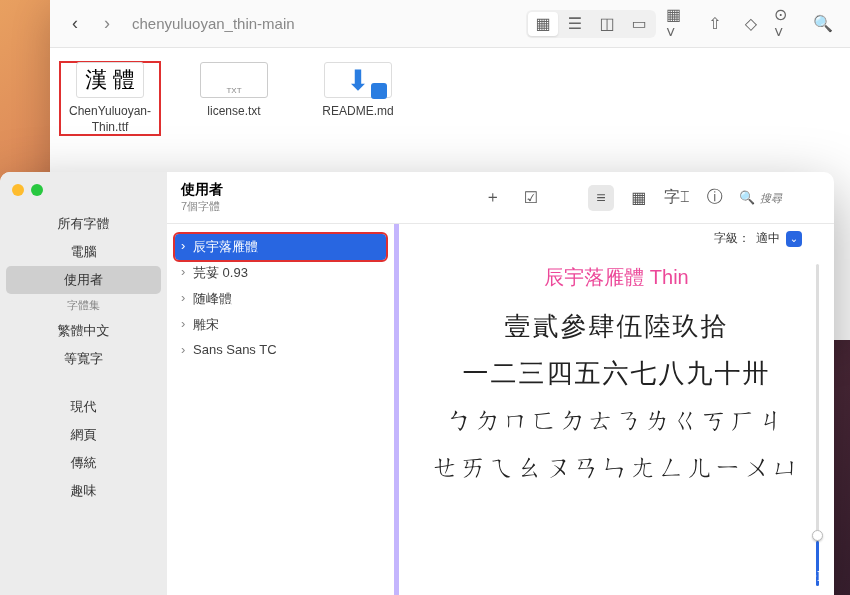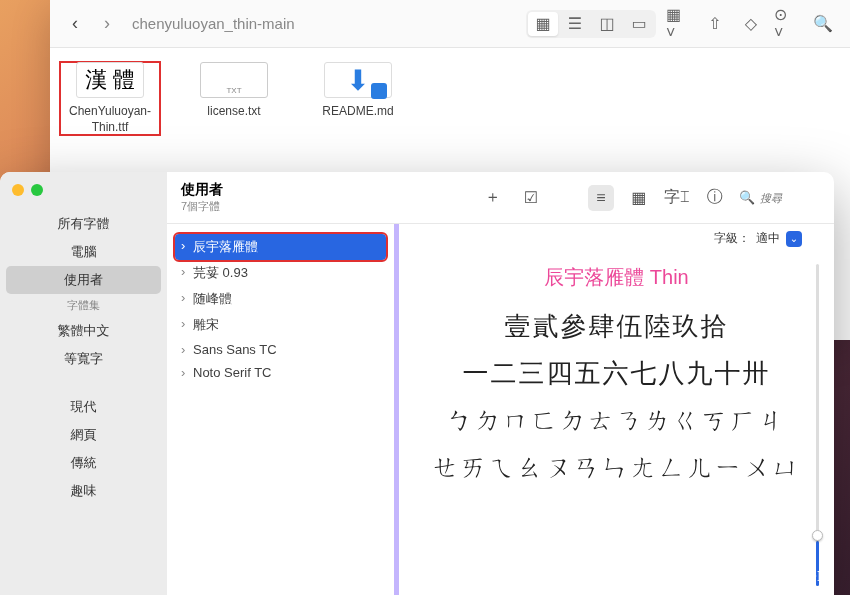--- a/index.html
+++ b/index.html
@@ -148,21 +148,20 @@
         <input placeholder="搜尋" style="">
       </div>
     </div>
     <div class="fb-body">
       <div class="fb-list" id="fb-list">
           <div class="fb-li selected">辰宇落雁體</div>
           <div class="fb-li">芫荽 0.93</div>
           <div class="fb-li">随峰體</div>
           <div class="fb-li">雕宋</div>
           <div class="fb-li">Sans Sans TC</div>
-          <div class="fb-li">Noto Serif TC</div>
         </div>
       <div class="fb-preview">
         <div class="fb-ctrl">
           <span>字級：</span>
           <span>適中</span>
           <span class="fb-chevron">⌄</span>
         </div>
         <div class="fb-slider">
           <div class="track">
               <div class="fill"></div>

